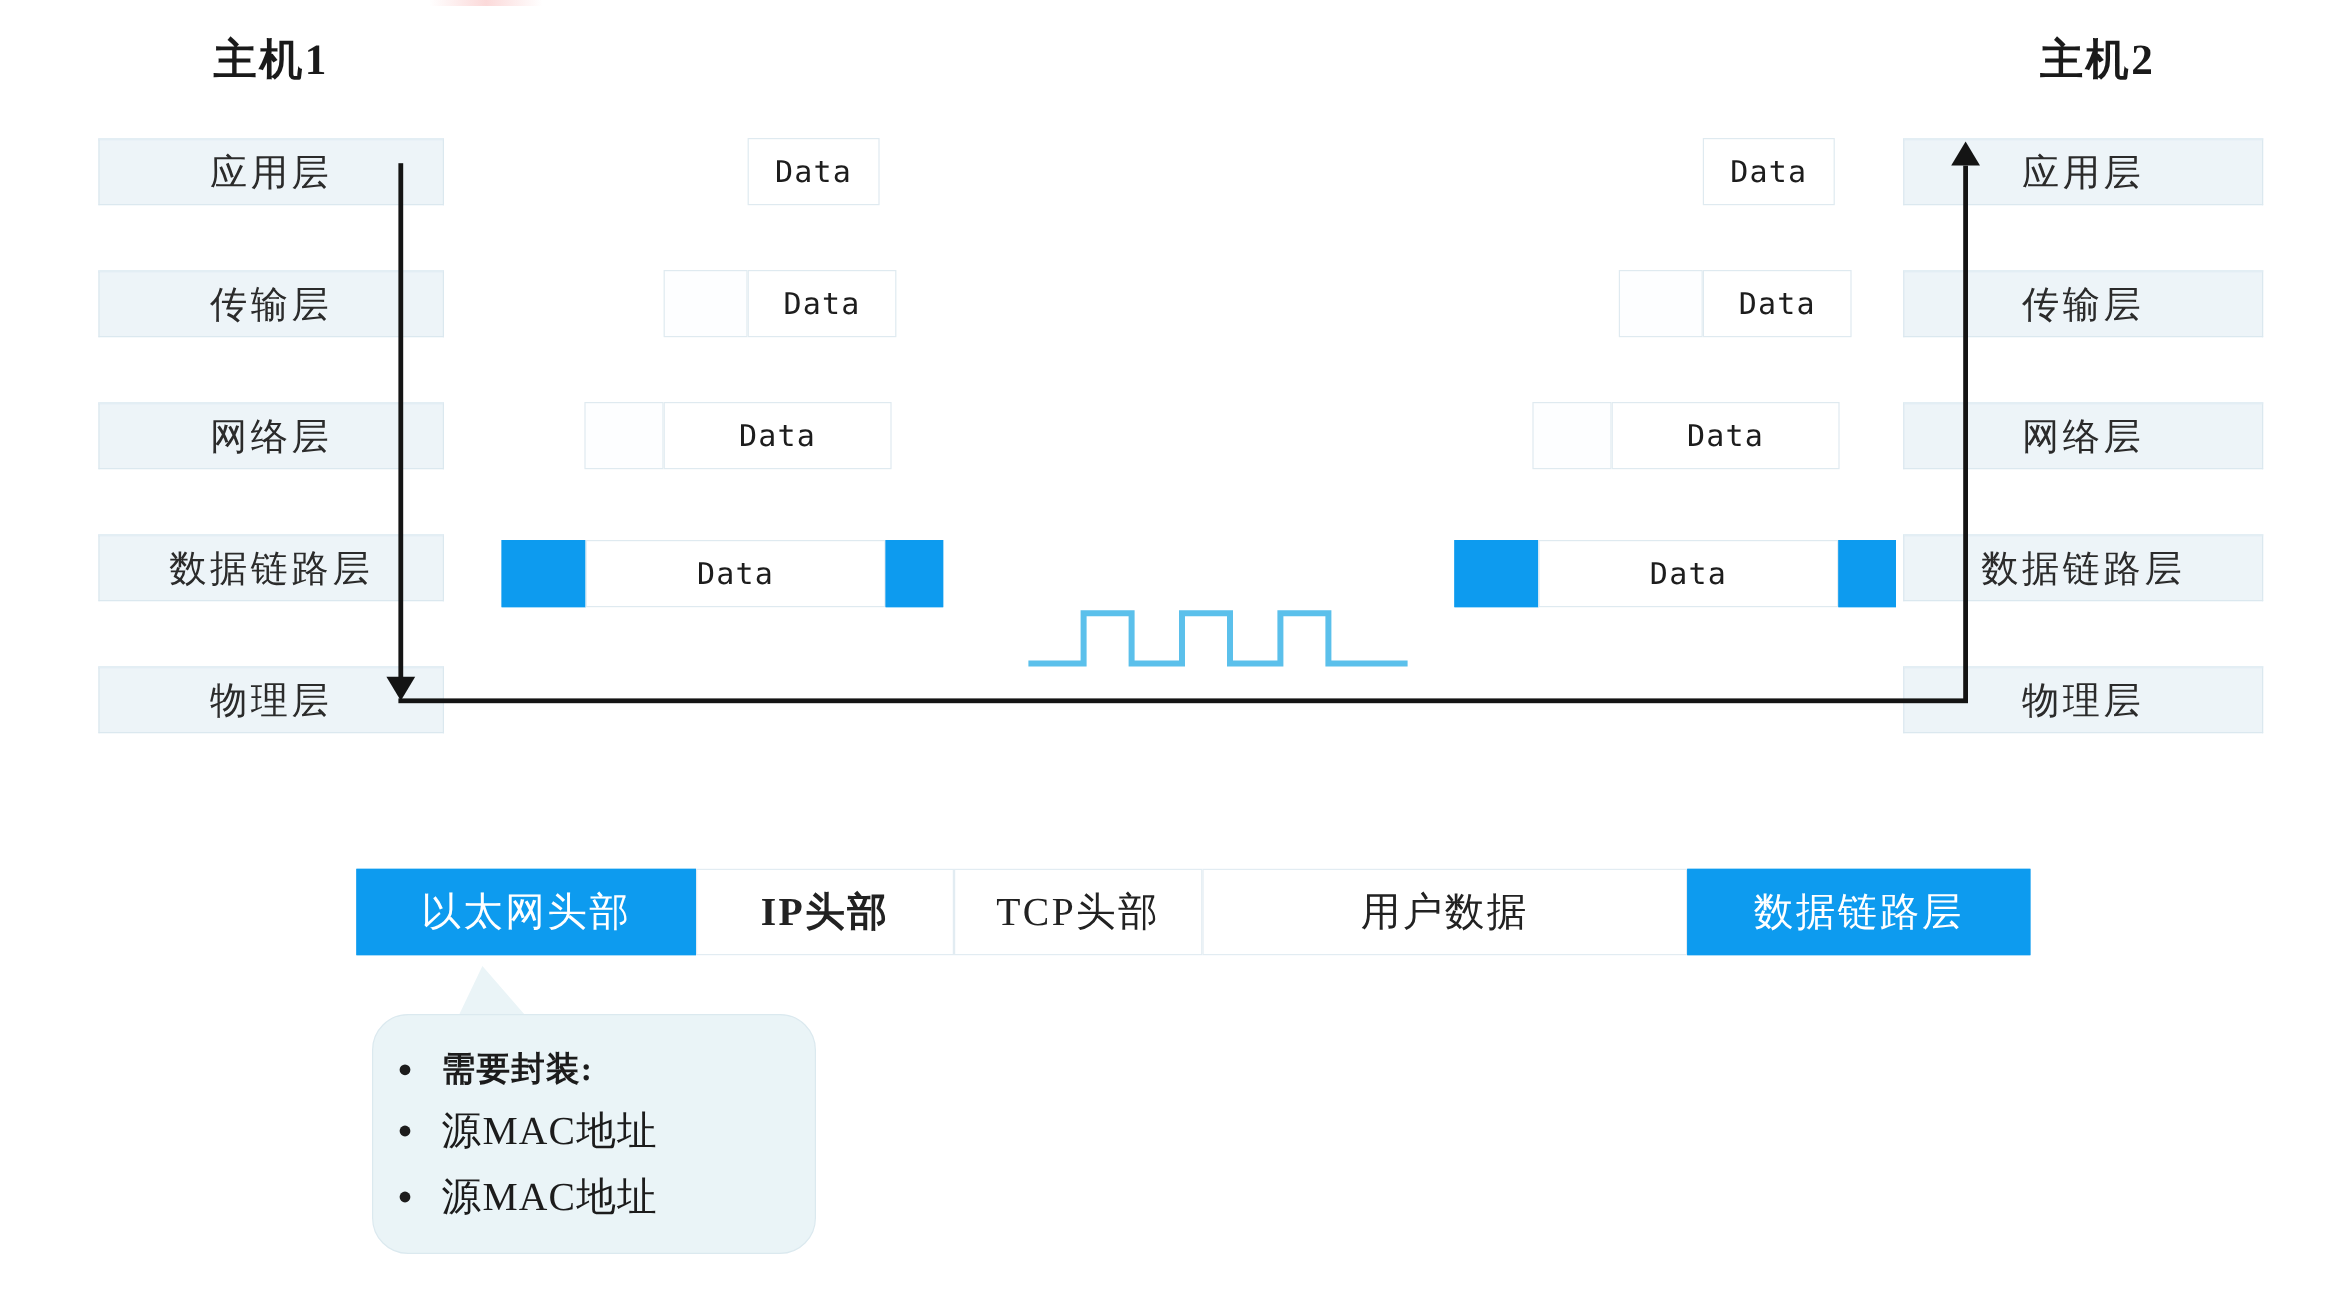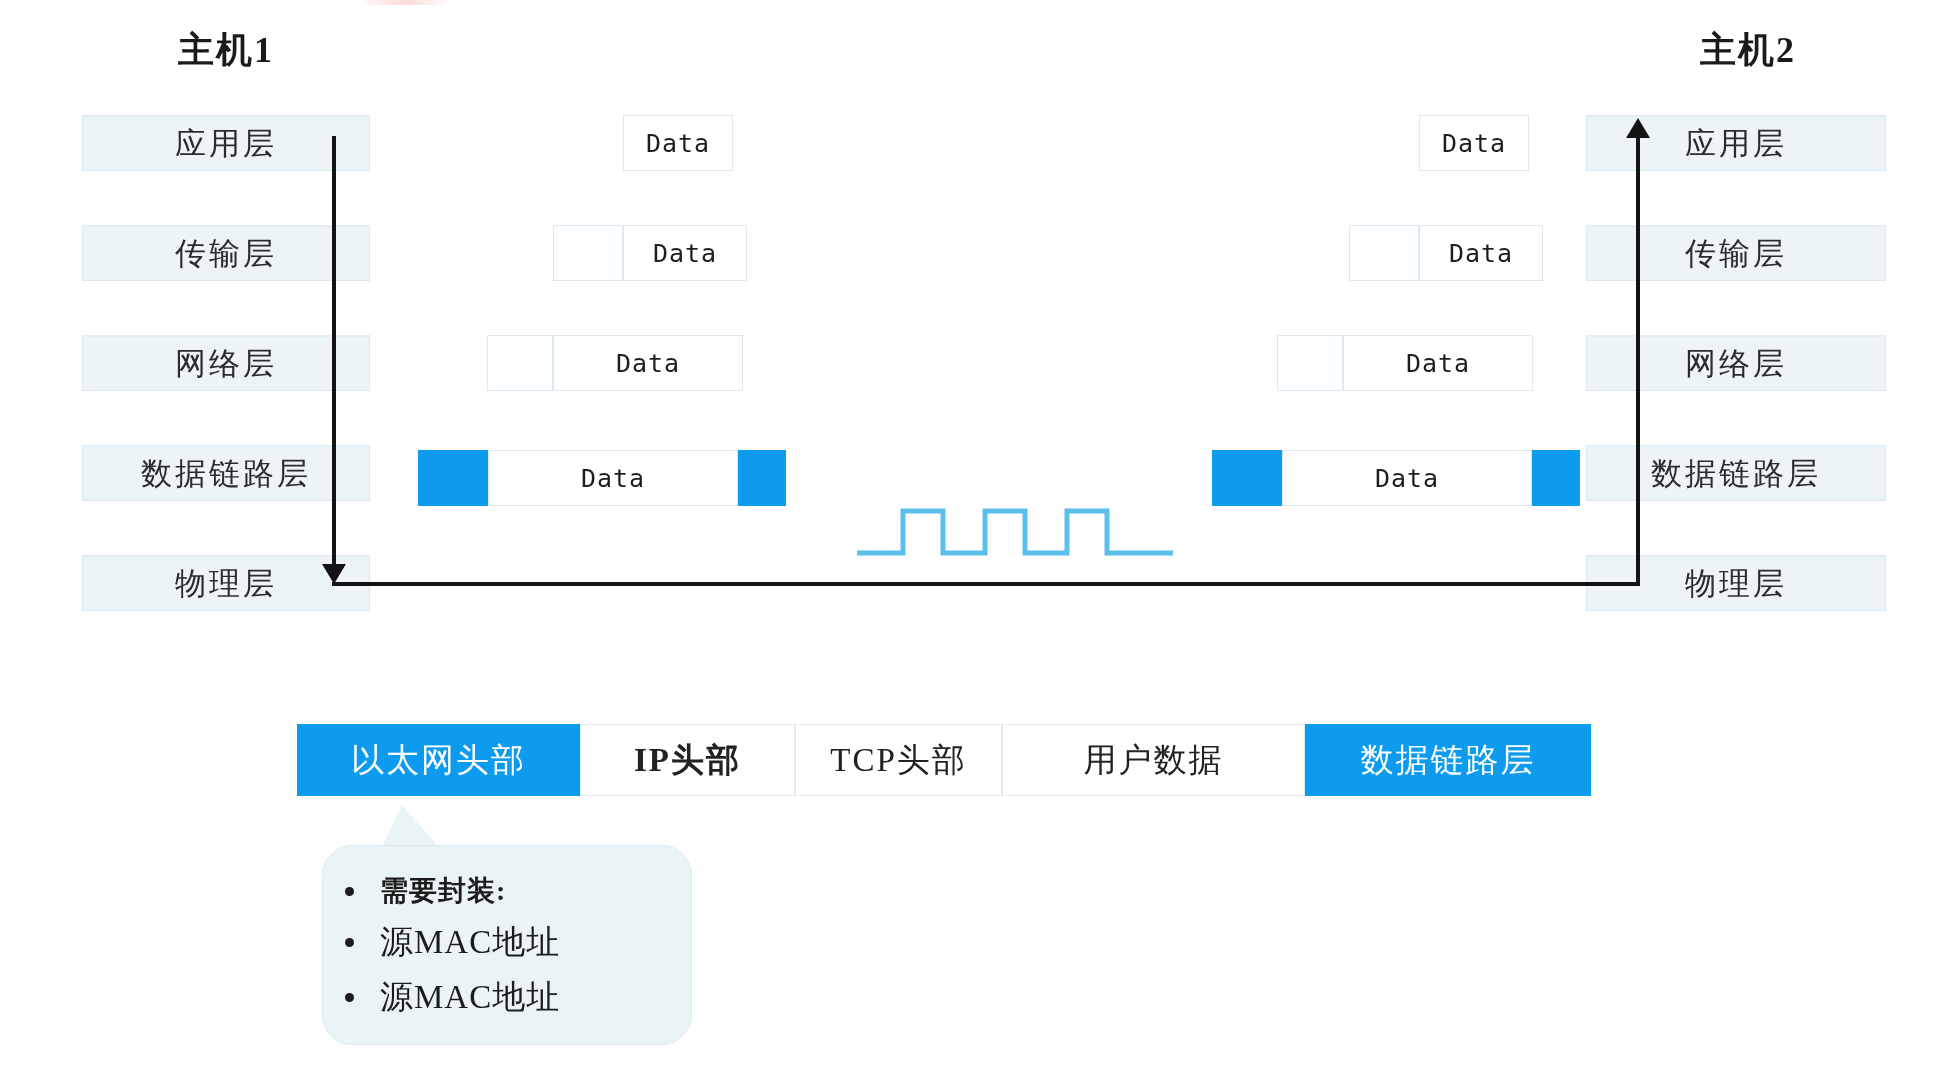--- a/index.html
+++ b/index.html
@@ -186,26 +186,26 @@
   <div class="wave" style="left:855px;top:495px;">
     <svg width="320" height="70" viewBox="0 0 320 70">
       <polyline points="2,58 48,58 48,16 88,16 88,58 130,58 130,16 170,16 170,58 212,58 212,16 252,16 252,58 318,58" fill="none" stroke="#5bc0eb" stroke-width="5" stroke-linejoin="miter" stroke-linecap="butt"></polyline>
     </svg>
   </div>
 
   <div id="encap-bar" style="left:297px;top:724px;">
     <div class="encap-seg accent" style="width:283px;">以太网头部</div>
     <div class="encap-seg" style="width:215px;font-weight:bold;">IP头部</div>
     <div class="encap-seg" style="width:207px;">TCP头部</div>
-    <div class="encap-seg" style="width:303px;">用户数据</div>
+    <div class="encap-seg" style="width:404px;">用户数据</div>
     <div class="encap-seg accent" style="width:286px;">数据链路层</div>
   </div>
 
   <div id="callout-tail" style="left:380px;top:805px;"></div>
-  <div id="callout" style="left:322px;top:845px;width:370px;height:200px;">
+  <div id="callout" style="left:310px;top:845px;width:370px;height:200px;">
 
     <div class="bullet-row">
       <span class="bullet-dot"></span>
       <span class="bullet-text strong">需要封装:</span>
     </div>
 
     <div class="bullet-row">
       <span class="bullet-dot"></span>
       <span class="bullet-text">源MAC地址</span>
     </div>

